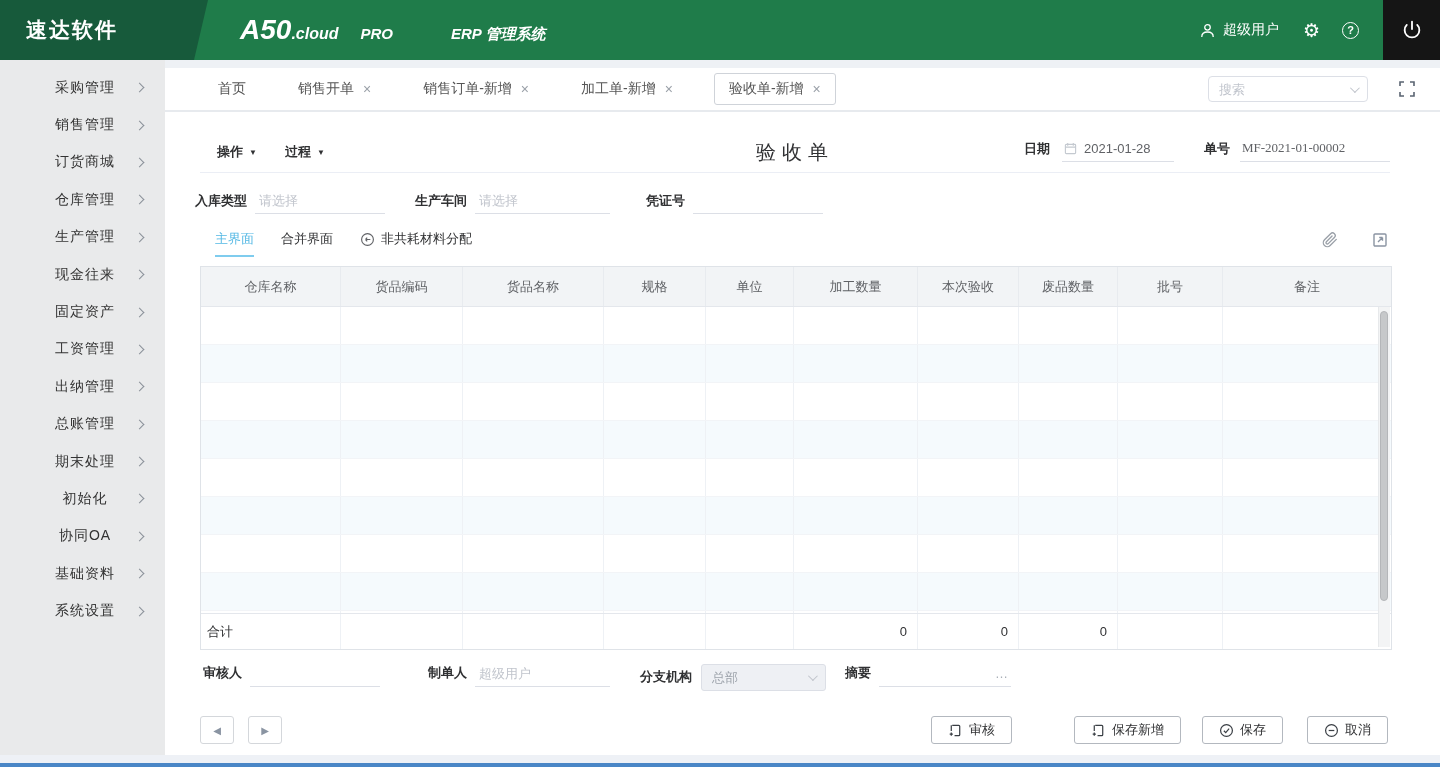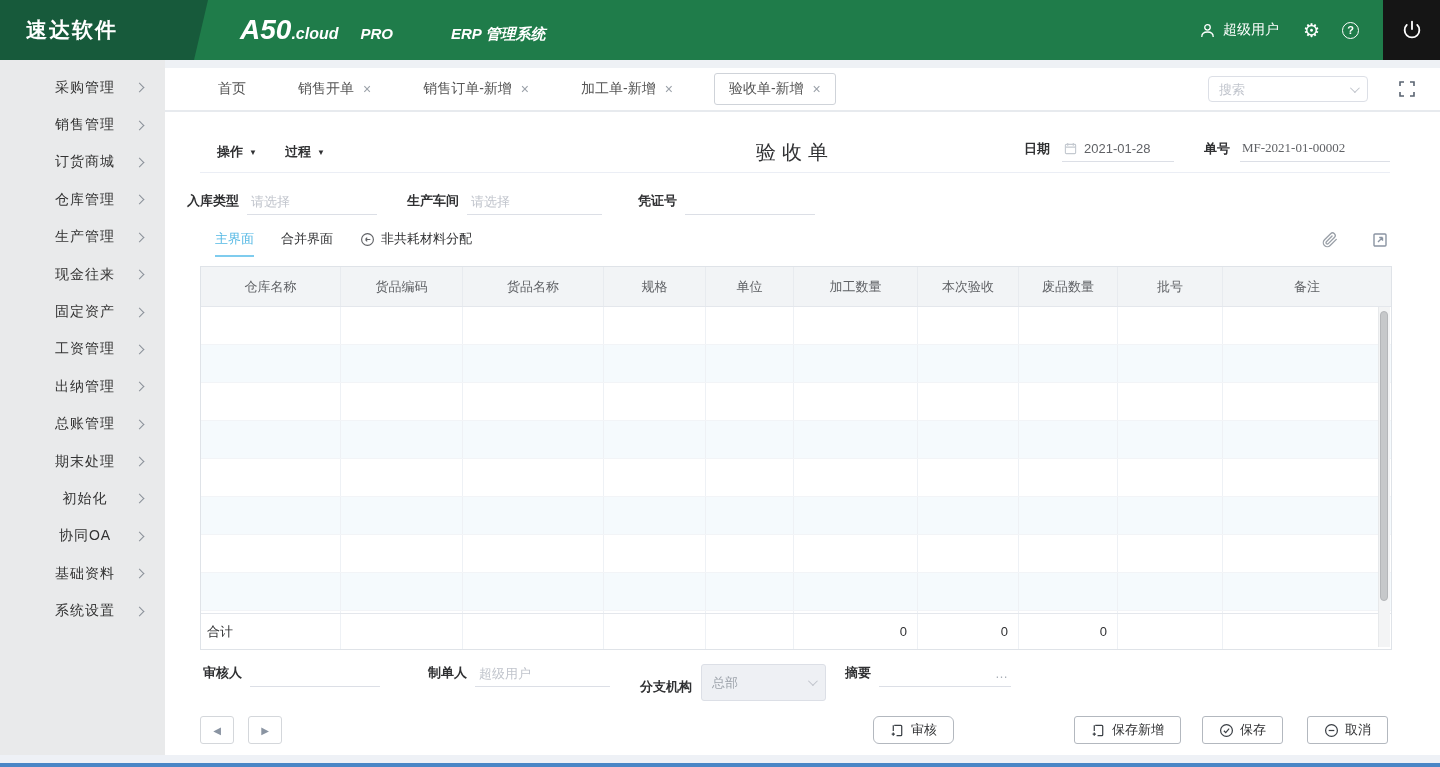--- a/index.html
+++ b/index.html
@@ -54,21 +54,21 @@
   .doc-title { text-align:center; font-size:20px; font-weight:500; color:#303133; letter-spacing:6px; line-height:34px; }
   .header-right { position:absolute; right:0; top:5px; display:flex; align-items:flex-end; }
   .hr-label { font-size:13px; font-weight:bold; color:#303133; padding-bottom:4px; }
   .date-input { width:112px; border-bottom:1px solid #dcdfe6; margin-left:12px; display:flex; align-items:center; gap:7px;
     padding:0 2px 5px; font-size:13px; color:#606266; cursor:pointer; }
   .docno-group { margin-left:30px; display:flex; align-items:flex-end;font-family:Liberation Serif, serif; }
   .docno-input { width:150px; border-bottom:1px solid #dcdfe6; margin-left:10px; padding:0 2px 5px; font-size:13px; color:#606266; }
   .header-divider { position:absolute; top:60px; left:35px; right:50px; height:1px; background:#ebeef5; }
 
   
-  .fields-row { position:absolute; top:80px; left:22px; display:flex; align-items:flex-end; }
+  .fields-row { position:absolute; top:80px; left:30px; display:flex; align-items:center; }
   .f-label { font-size:13px; font-weight:bold; color:#303133; padding-bottom:5px; white-space:nowrap; }
   .u-input { border:0; border-bottom:1px solid #dcdfe6; outline:0; width:130px; margin-left:8px; padding:0 4px 5px;
     font-size:13px; color:#606266; background:transparent; }
   .u-input::placeholder { color:#c0c4cc; }
   .g2 { margin-left:30px; } .g3 { margin-left:36px; }
   .w135 { width:135px; }
 
   
   .subtabs { position:absolute; top:118px; left:50px; right:52px; height:28px; display:flex; align-items:flex-start; }
   .subtab { font-size:13px; color:#303133; margin-right:27px; padding-bottom:7px; display:flex; align-items:center; gap:6px; cursor:pointer; border-bottom:2px solid transparent; }
@@ -92,35 +92,35 @@
   .c0{width:140px;flex:none}.c1{width:122px;flex:none}.c2{width:141px;flex:none}.c3{width:102px;flex:none}.c4{width:88px;flex:none}
   .c5{width:124px;flex:none}.c6{width:101px;flex:none}.c7{width:99px;flex:none}.c8{width:105px;flex:none}.c9{flex:1}
   .vscroll { position:absolute; top:40px; right:1px; bottom:2px; width:12px; background:#f3f4f5; border-left:1px solid #e7e9eb; }
   .vthumb { position:absolute; top:4px; left:1px; width:8px; height:290px; background:#c6c8ca; border:1px solid #b4b6b9; border-radius:5px; cursor:grab; }
 
   
   .footer-fields { position:absolute; top:552px; left:35px; right:50px; height:32px; }
   .ff-group { position:absolute; display:flex; align-items:flex-end; }
   .ff-reviewer { left:3px; } .ff-creator { left:228px; } .ff-branch { left:440px; } .ff-summary { left:645px; }
   .grey-val { color:#c0c4cc; }
-  .branch-select { width:125px; height:37px; margin-left:9px; background:#eef0f4; border:1px solid #dcdfe6; border-radius:3px;
+  .branch-select { width:125px; height:27px; margin-left:9px; background:#eef0f4; border:1px solid #dcdfe6; border-radius:3px;
     display:flex; align-items:center; padding:0 10px; font-size:13px; color:#9da3ab; cursor:default; }
   .branch-select .cdown { margin-left:auto; }
   .summary-wrap { display:flex; align-items:flex-end; border-bottom:1px solid #dcdfe6; margin-left:8px; width:132px; }
   .summary-wrap input { border:0; outline:0; flex:1; min-width:0; font-size:13px; padding:0 4px 5px; background:transparent; }
   .ellipsis-btn { font-size:13px; color:#aab0b8; padding:0 2px 5px; cursor:pointer; letter-spacing:1px; }
 
   
   .footer-actions { position:absolute; top:603px; left:35px; right:52px; height:30px; display:flex; align-items:center; }
   .nav-btn { width:34px; height:28px; border:1px solid #d4d7db; border-radius:3px; background:#fff; display:flex; align-items:center;
     justify-content:center; color:#8a94a2; font-size:10px; margin-right:14px; cursor:pointer; }
   .action-group { margin-left:auto; display:flex; align-items:center; }
   .action-btn { height:28px; border:1px solid #b3b8bf; border-radius:3px; background:#fff; display:flex; align-items:center; gap:6px;
     padding:0 16px; font-size:13px; color:#303133; cursor:pointer; white-space:nowrap; }
-  .mr-big { margin-right:120px;border-radius:6px; } .mr-21 { margin-right:21px; } .mr-24 { margin-right:24px;text-align:center; }
+  .mr-big { margin-right:62px; } .mr-21 { margin-right:21px; } .mr-24 { margin-right:24px;text-align:center; }
 
   
   .bottom-strip { position:absolute; left:0; right:0; bottom:0; height:12px; background:#eef1f6; border-bottom:4px solid #4a86c6; }
 </style>
 </head>
 <body>
 
 <header class="topbar">
   <div class="logo-block">速达软件</div>
   <div class="brand">

